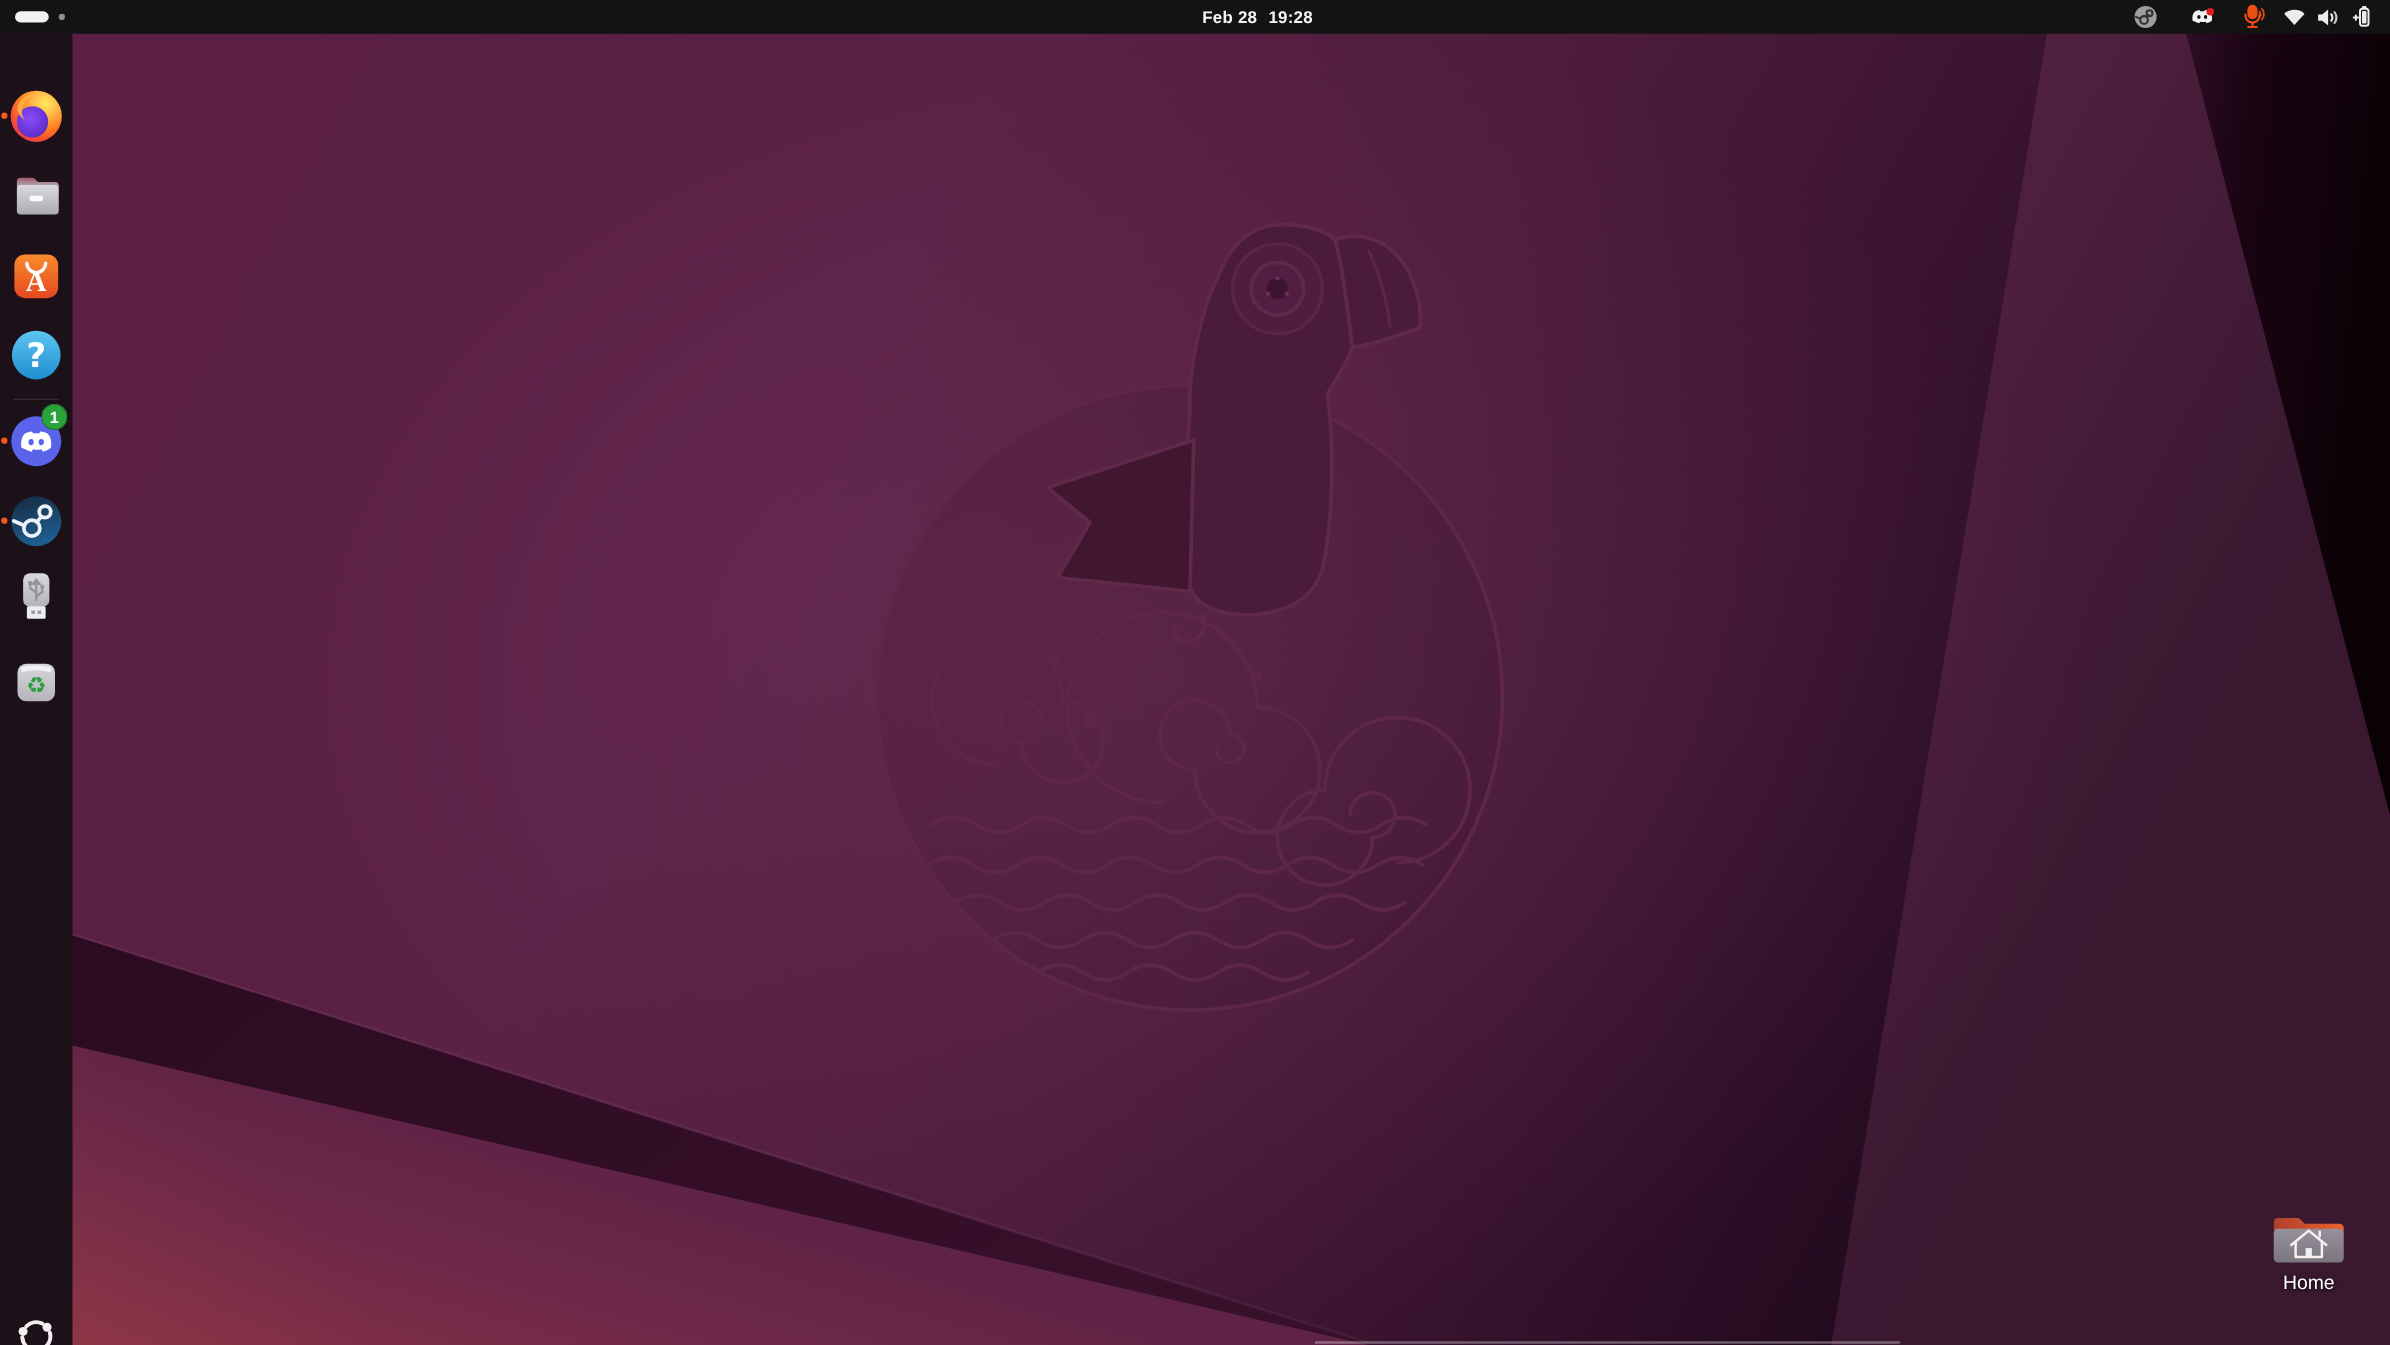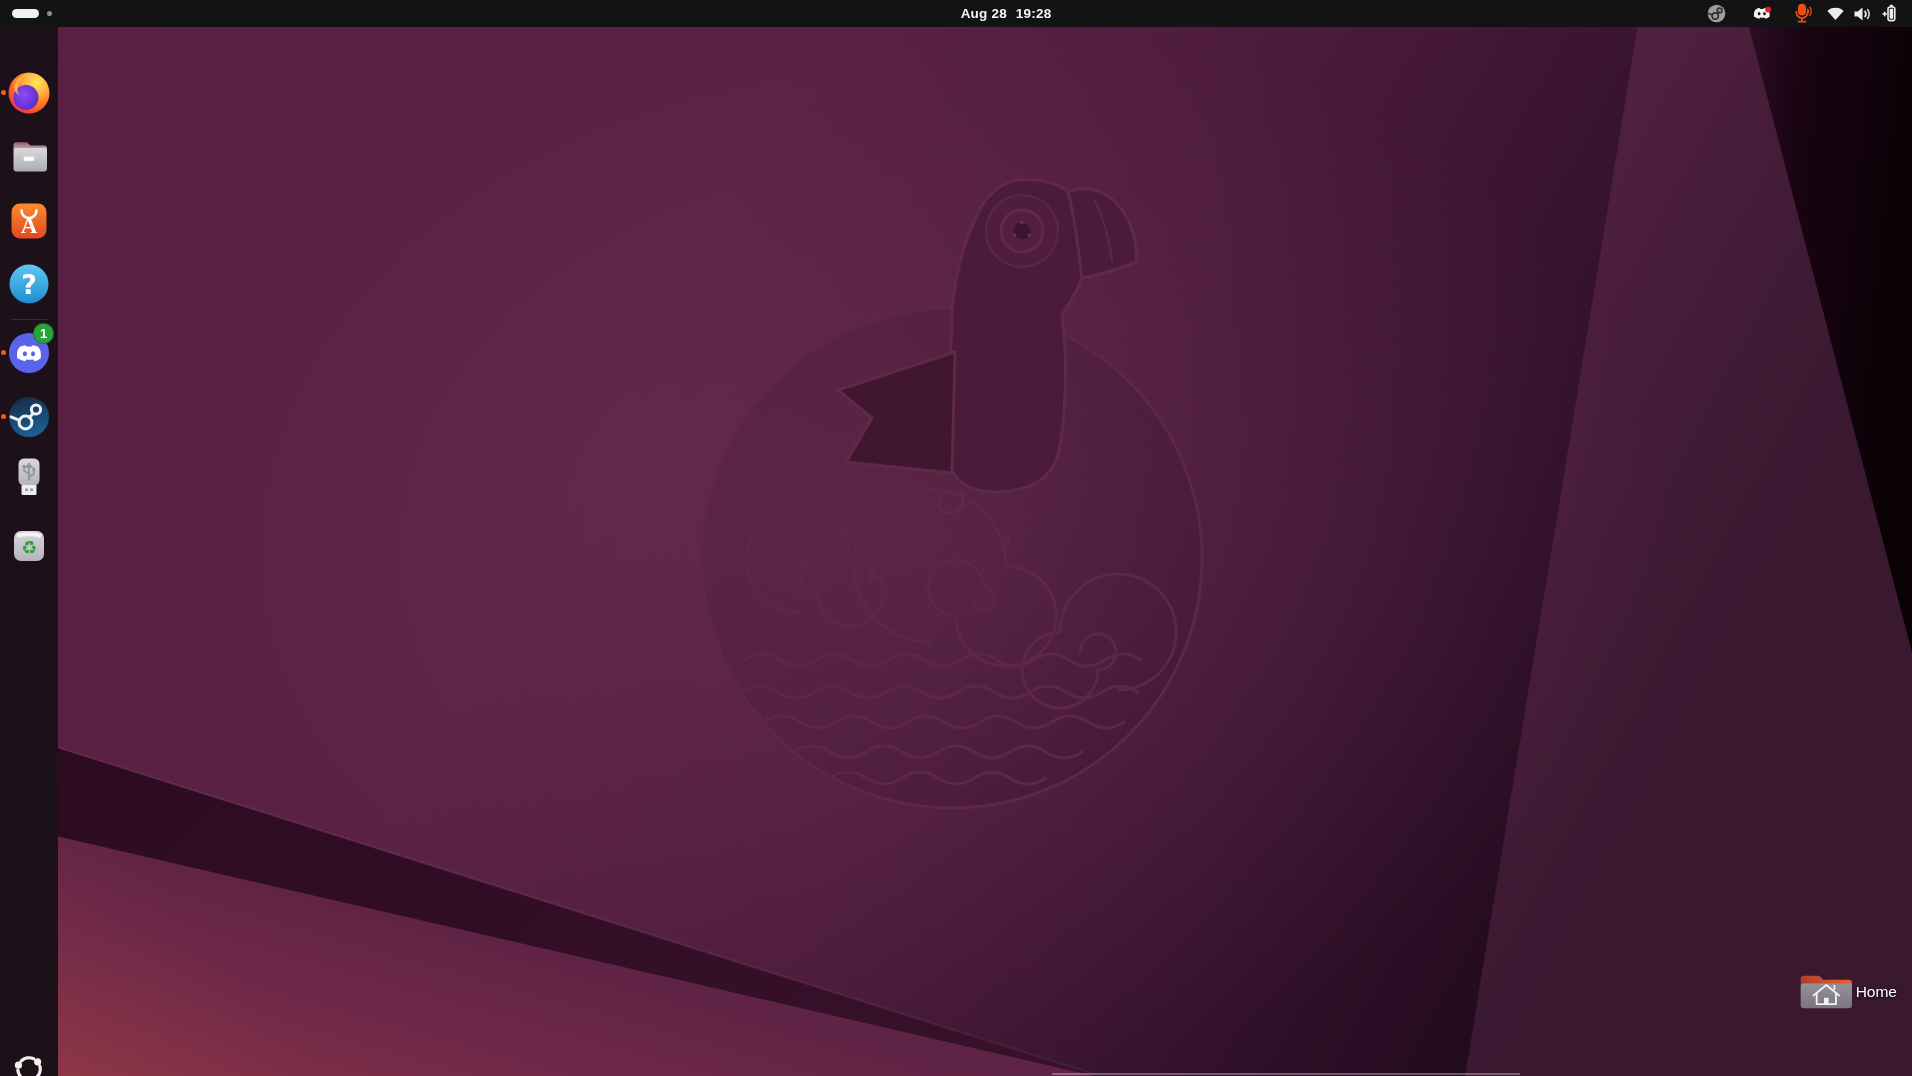--- a/index.html
+++ b/index.html
@@ -29,21 +29,21 @@
   .dock-item{position:absolute;left:6px;width:46px;height:46px;cursor:pointer;}
   .dock-item svg{display:block;}
   .run-dot{position:absolute;left:1px;width:5px;height:5px;border-radius:50%;background:#f4591e;z-index:31;}
   .dock-sep{position:absolute;left:11px;top:292px;width:36px;height:1px;background:rgba(255,255,255,.12);}
   .badge{position:absolute;left:27px;top:-7px;min-width:21px;height:21px;border-radius:50%;
          background:#2aa33c;border:1px solid rgba(0,0,0,.25);box-sizing:border-box;
          color:#fff;font-size:13px;font-weight:700;display:flex;align-items:center;justify-content:center;}
   #show-apps{position:absolute;left:11px;top:1024px;width:36px;height:36px;cursor:pointer;}
 
   
-  #home-icon{position:absolute;left:1797px;top:966px;width:100px;display:flex;flex-direction:row;
+  #home-icon{position:absolute;left:1797px;top:966px;width:100px;display:flex;flex-direction:column;
              align-items:center;cursor:pointer;z-index:10;}
   #home-label{margin-top:4px;font-size:15.5px;color:#fff;text-shadow:0 1px 3px rgba(0,0,0,.9);}
 
   .bottom-line{position:absolute;left:1052px;top:1073px;width:468px;height:2px;
                background:rgba(255,255,255,.32);z-index:5;}
 </style>
 </head>
 <body>
 
 <div id="screen">
@@ -331,21 +331,21 @@
   </div>
 
   <div id="topbar">
 
     <div id="activities">
       <div class="ws-pill"></div>
       <div class="ws-dot"></div>
     </div>
 
     <div id="clock">
-      <span>Aug 28</span>
+      <span>Feb 28</span>
       <span>19:28</span>
     </div>
 
     <div id="tray">
 
       <div class="tray-btn tray-steam">
         <svg width="19" height="19" viewBox="0 0 19 19">
           <circle cx="9.5" cy="9.5" r="8.8" fill="#9e9e9e"></circle>
           <g fill="none" stroke="#343434" stroke-width="1.7" stroke-linecap="round">
             <circle cx="12.6" cy="6.6" r="2.4"></circle>

